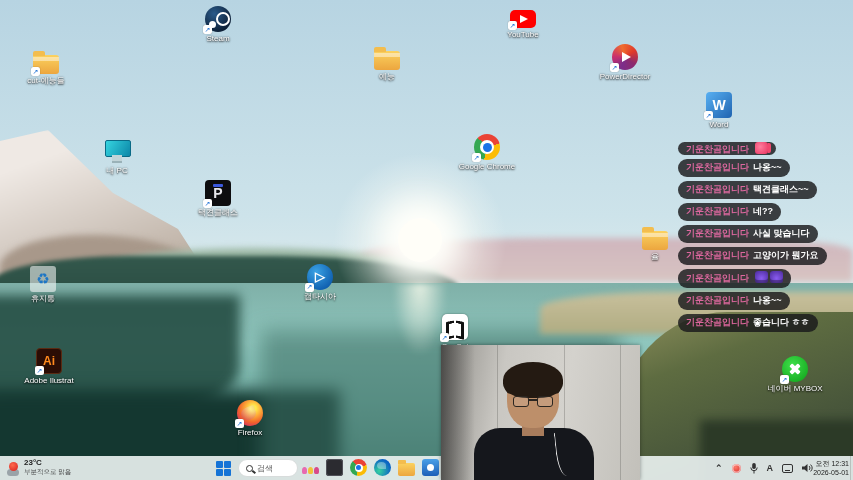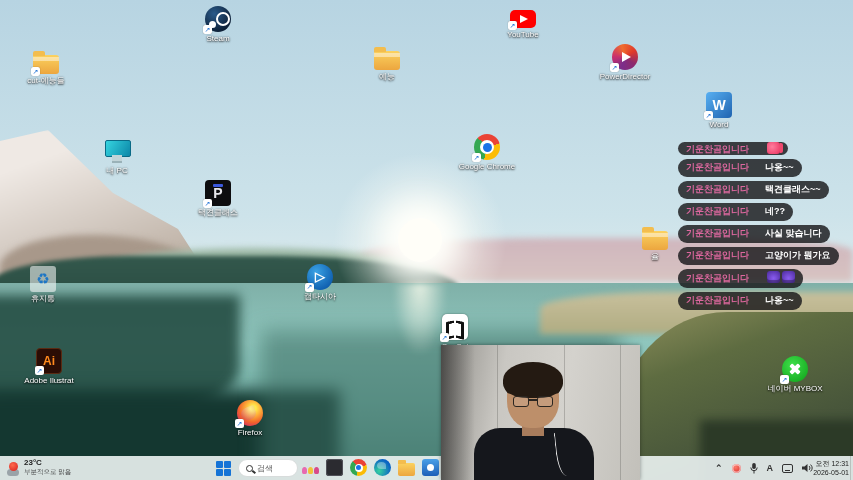--- a/index.html
+++ b/index.html
@@ -79,21 +79,21 @@
   .g-firefox::after { content:""; position:absolute; left:4px; top:7px; width:15px; height:13px; background:radial-gradient(circle at 70% 20%,rgba(255,255,255,.35),rgba(180,30,90,.35)); border-radius:50% 10% 50% 50%; transform:rotate(-20deg); }
 
   .g-green { border-radius:50%; background:radial-gradient(circle at 40% 35%,#3fe04a,#14a81f 85%); }
   .g-green::before,.g-green::after { content:""; position:absolute; left:7px; top:11px; width:12px; height:4px; background:#fff; border-radius:1px; }
   .g-green::before { transform:rotate(45deg); }
   .g-green::after { transform:rotate(-45deg); }
 
   
   #chat { position:absolute; left:678px; top:142px; width:175px; z-index:3; display:flex; flex-direction:column; gap:4px; align-items:flex-start; }
   .bubble { background:rgba(24,24,27,.82); border-radius:9px; padding:2px 8px 3px 8px; font-size:9px; font-weight:bold; line-height:13px; white-space:nowrap; }
-  .bubble .u { color:#f06daa; opacity:.9; margin-right:16px; }
+  .bubble .u { color:#f06daa; opacity:.9; margin-right:4px; }
   .bubble .m { color:#fff; }
   .bubble.clip { height:13px; overflow:hidden; padding-top:0; }
   .emote { display:inline-block; width:13px; height:12px; border-radius:3px; margin-left:2px; vertical-align:-2px; }
   .emote.pink { background:radial-gradient(circle at 40% 40%,#ff7d9e,#e8335f); box-shadow:4px 0 0 -1px #f0486e; }
   .emote.paw { background:radial-gradient(circle at 50% 60%,#8a5cf0,#4a2a9a); box-shadow:inset 0 -3px 0 rgba(0,0,0,.3); }
 
   
   #webcam { position:absolute; left:441px; top:345px; width:199px; height:135px; z-index:6; background:linear-gradient(100deg,#8d8b86 0%,#c9c7c2 30%,#d4d2cd 60%,#c2c0ba 100%); overflow:hidden; box-shadow:0 0 4px rgba(0,0,0,.4); }
   #webcam .panel { position:absolute; top:0; bottom:0; width:1px; background:rgba(60,60,55,.25); }
   #webcam .shade { position:absolute; left:0; top:0; bottom:0; width:34px; background:linear-gradient(90deg,rgba(20,20,20,.55),rgba(20,20,20,0)); }
@@ -266,20 +266,21 @@
 
   <div id="chat">
       <div class="bubble clip"><span class="u" style="color: rgb(240, 109, 170);">기운찬곰입니다</span><span class="emote pink"></span></div>
       <div class="bubble"><span class="u" style="color: rgb(240, 109, 170);">기운찬곰입니다</span><span class="m">나옹~~</span></div>
       <div class="bubble"><span class="u" style="color: rgb(240, 109, 170);">기운찬곰입니다</span><span class="m">택견클래스~~</span></div>
       <div class="bubble"><span class="u" style="color: rgb(240, 109, 170);">기운찬곰입니다</span><span class="m">네??</span></div>
       <div class="bubble"><span class="u" style="color: rgb(240, 109, 170);">기운찬곰입니다</span><span class="m">사실 맞습니다</span></div>
       <div class="bubble"><span class="u" style="color: rgb(240, 109, 170);">기운찬곰입니다</span><span class="m">고양이가 뭔가요</span></div>
       <div class="bubble"><span class="u" style="color: rgb(240, 109, 170);">기운찬곰입니다</span><span class="emote paw"></span><span class="emote paw"></span></div>
       <div class="bubble"><span class="u" style="color: rgb(240, 109, 170);">기운찬곰입니다</span><span class="m">나옹~~</span></div>
+      <div class="bubble"><span class="u" style="color: rgb(240, 109, 170);">기운찬곰입니다</span><span class="m">좋습니다 ㅎㅎ</span></div>
     </div>
 
   <div id="webcam">
     <div class="panel" style="left:28%"></div>
     <div class="panel" style="left:62%"></div>
     <div class="panel" style="left:90%"></div>
     <div class="shade"></div>
     <div class="person">
       <div class="body"></div>
       <div class="neck"></div>

